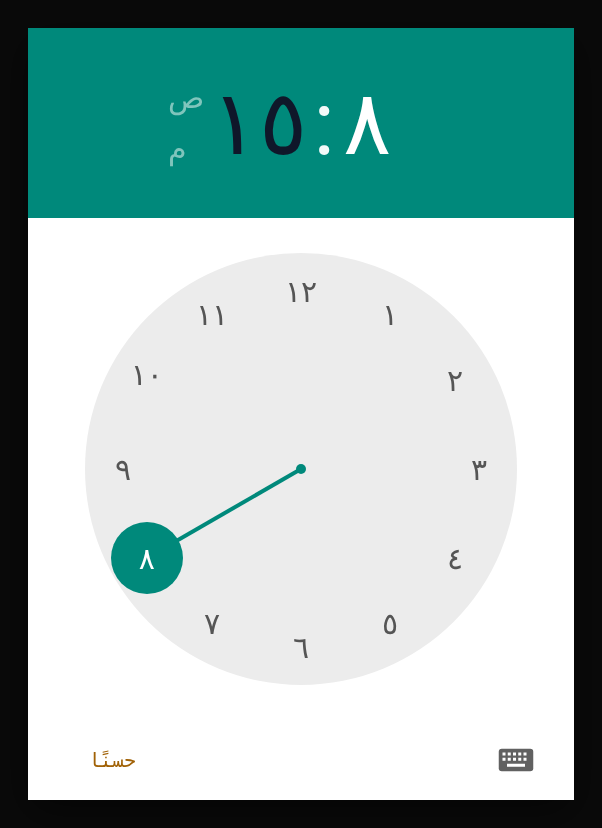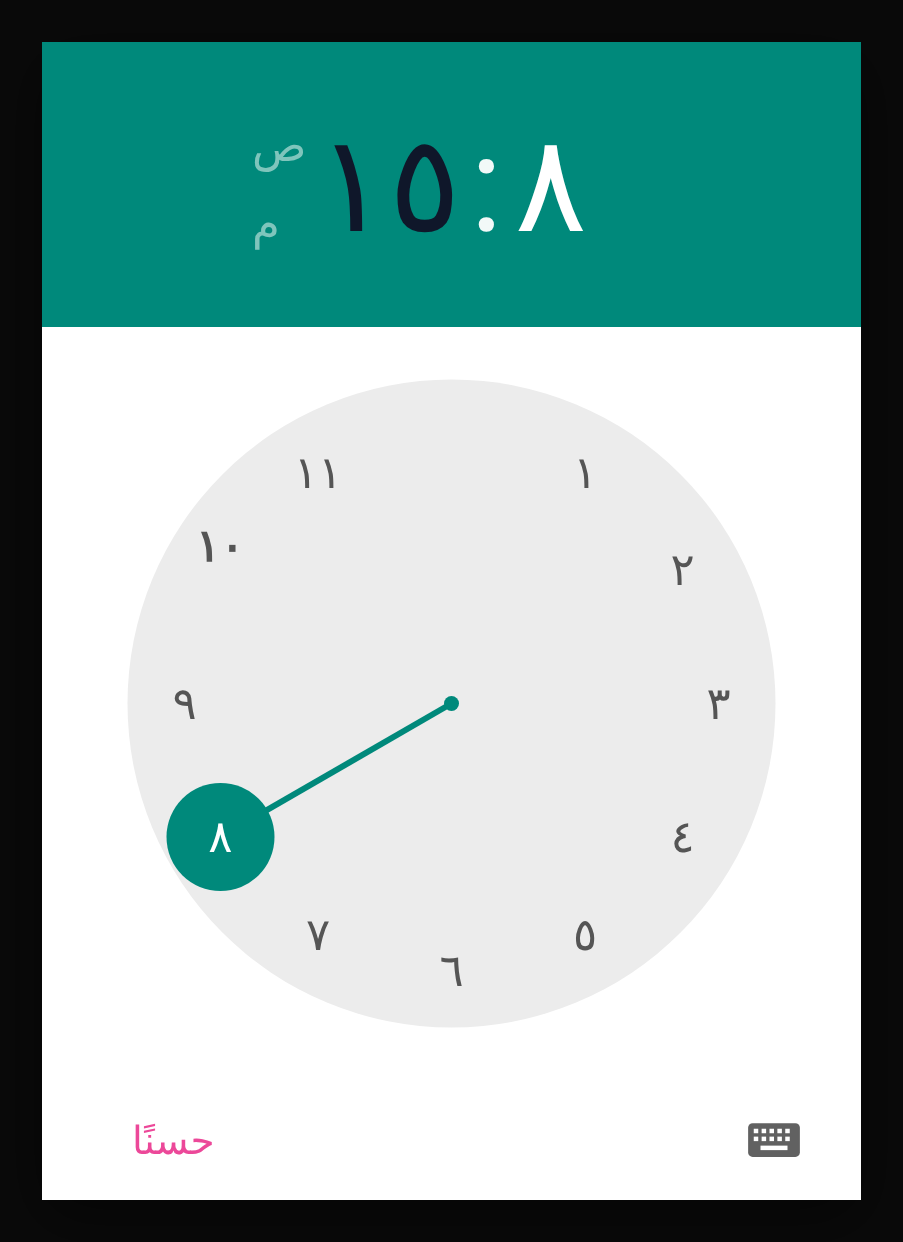--- a/index.html
+++ b/index.html
@@ -129,25 +129,25 @@
       align-items: center;
       padding: 0 40px;
       direction: rtl;
     }
 
     .footer-spacer { flex: 1; }
 
     .footer-btn {
       background: none;
       border: none;
-      color: #ec4899;
-      font-size: 26px;
+      color: #a16207;
+      font-size: 20px;
       cursor: pointer;
       padding: 8px 20px;
-      font-family: Liberation Sans, sans-serif;
+      font-family: Liberation Mono, monospace;
     }
 
     .kbd-icon {
       width: 36px;
       height: 26px;
       cursor: pointer;
     }
 
     .kbd-icon svg { display: block; }
   </style>
@@ -166,30 +166,31 @@
       <span class="time-sep">:</span>
       <span class="time-min">١٥</span>
     </div>
   </div>
 
   <div class="clock-area">
     <div class="clock-face">
       <div class="clock-hand" style="transform: translate(-50%, 0px) rotate(60deg);"></div>
       <div class="clock-center"></div>
 
+    <div class="hour-mark" style="left: 216px; top: 38px;">١٢</div>
         <div class="hour-mark" style="left: 305px; top: 61.8475px;">١</div>
         <div class="hour-mark" style="left: 370.153px; top: 127px;">٢</div>
         <div class="hour-mark" style="left: 394px; top: 216px;">٣</div>
         <div class="hour-mark" style="left: 370.153px; top: 305px;">٤</div>
         <div class="hour-mark" style="left: 305px; top: 370.153px;">٥</div>
         <div class="hour-mark" style="left: 216px; top: 394px;">٦</div>
         <div class="hour-mark" style="left: 127px; top: 370.153px;">٧</div>
         <div class="hour-mark selected" style="left: 61.8475px; top: 305px;">٨</div>
         <div class="hour-mark" style="left: 38px; top: 216px;">٩</div>
-        <div class="hour-mark" style="left: 61.8475px; top: 111px; font-weight: bold;">١٠</div>
+        <div class="hour-mark" style="left: 61.8475px; top: 121px;">١٠</div>
         <div class="hour-mark" style="left: 127px; top: 61.8475px;">١١</div>
       </div>
   </div>
 
   <div class="footer">
     <div class="kbd-icon">
       <svg viewBox="0 0 24 16" width="36" height="26">
         <rect x="0.5" y="0.5" width="23" height="15" rx="2" fill="#616161"></rect>
         <rect x="3" y="3" width="2" height="2" fill="#fff"></rect>
         <rect x="6.5" y="3" width="2" height="2" fill="#fff"></rect>

